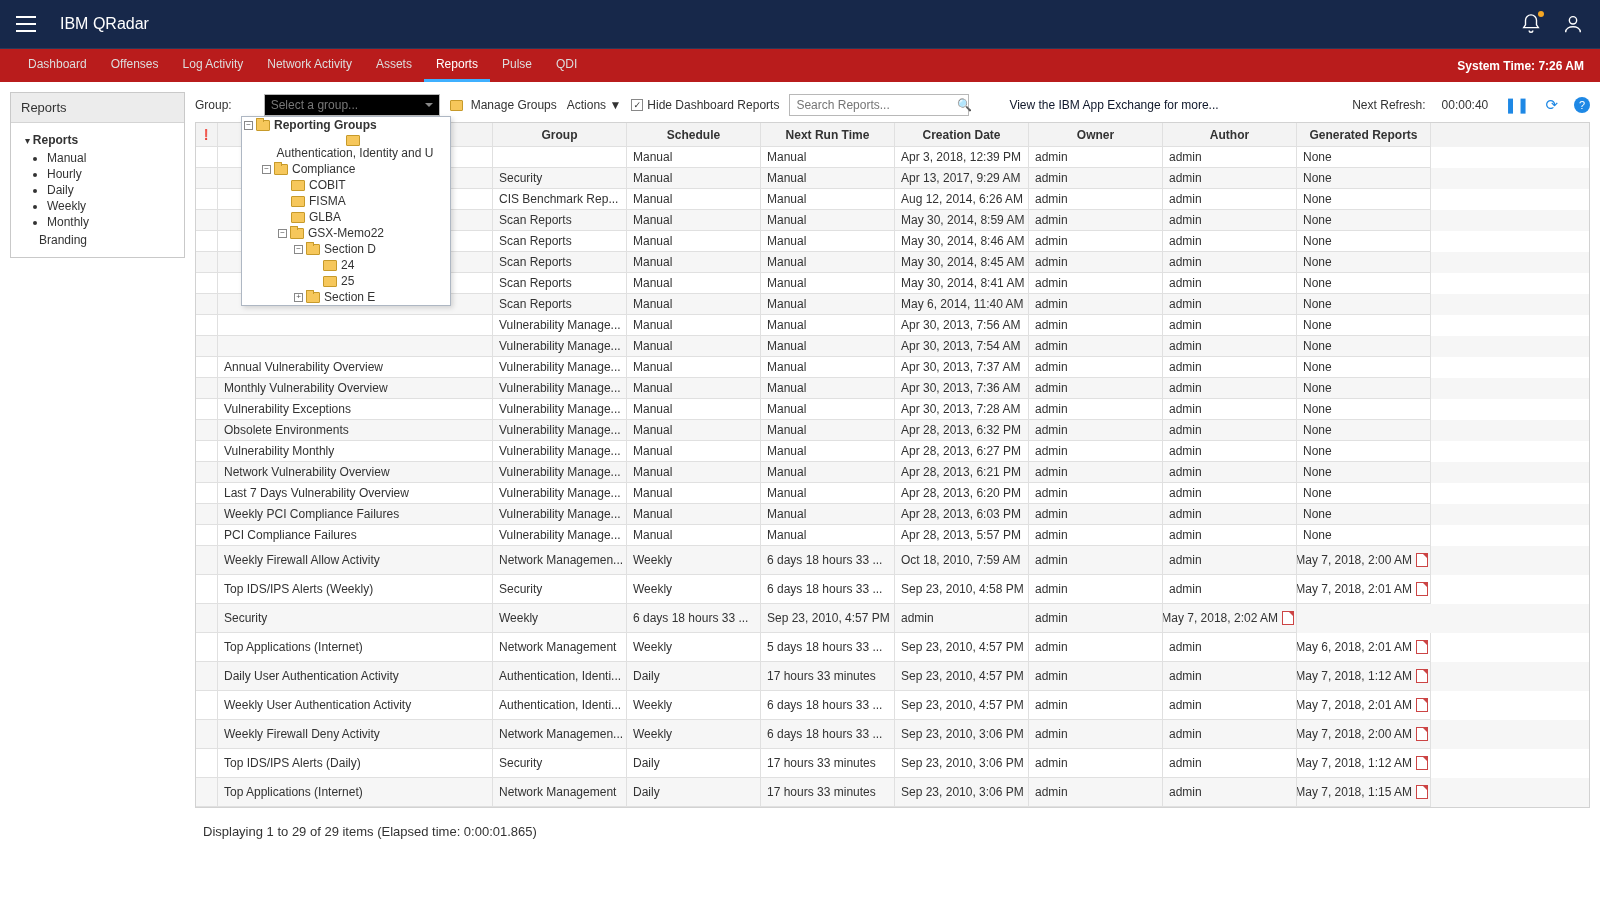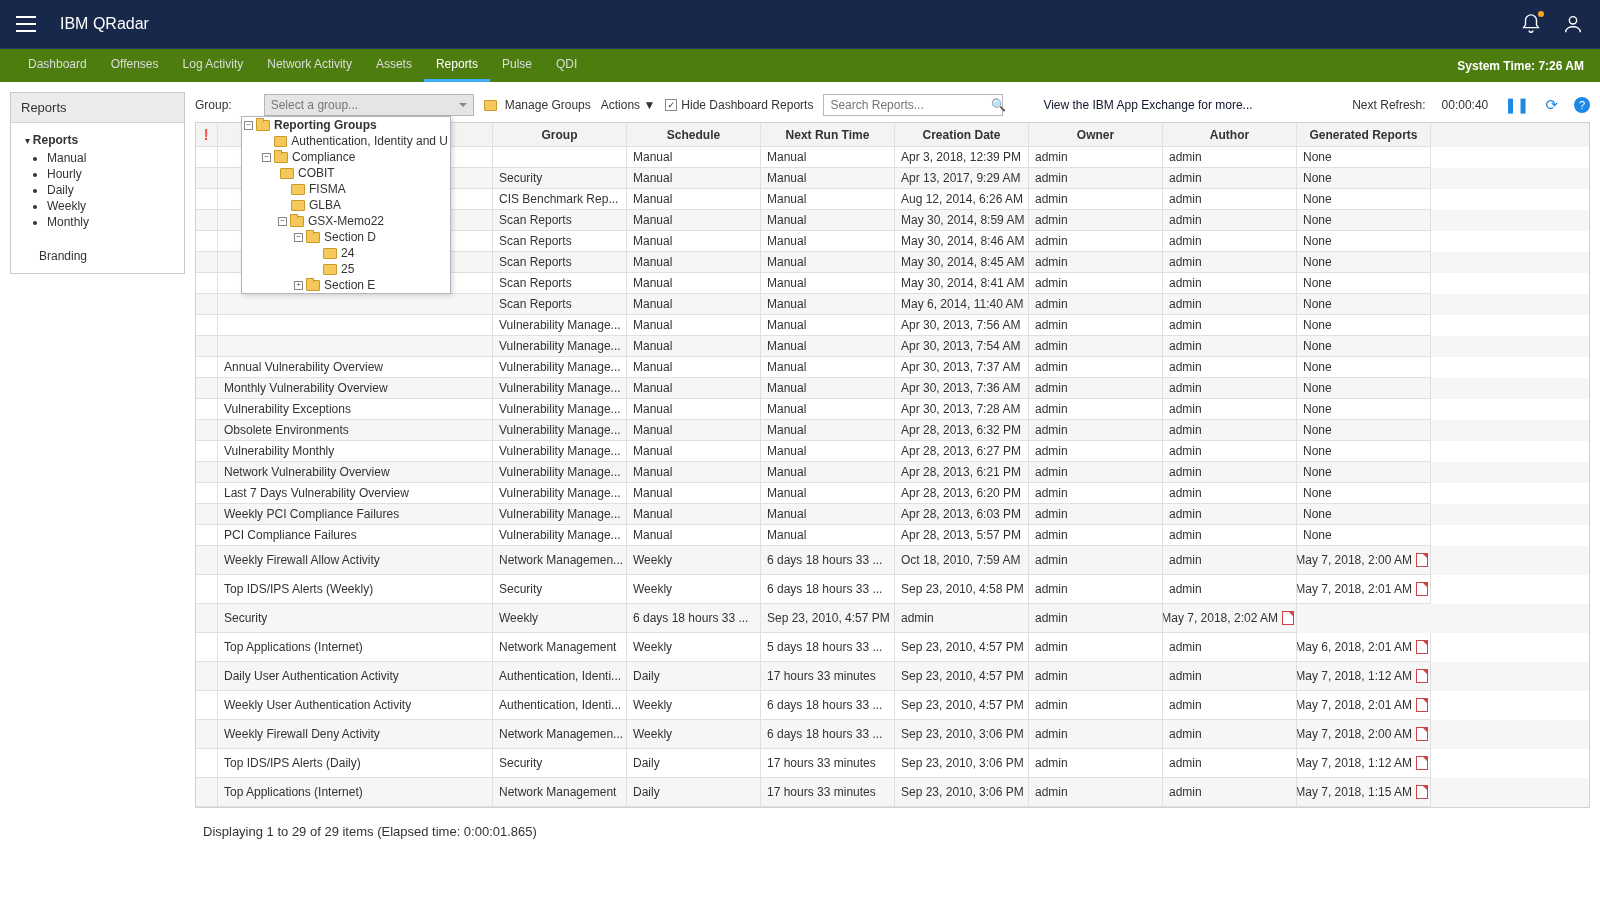--- a/index.html
+++ b/index.html
@@ -7,40 +7,40 @@
 
 .topbar { background: #17284a; color: #fff; height: 48px; display: flex; align-items: center; padding: 0 16px; }
 .hamburger { width: 20px; height: 16px; display: flex; flex-direction: column; justify-content: space-between; cursor: pointer; margin-right: 24px; }
 .hamburger span { display: block; height: 2px; background: #fff; }
 .brand { font-size: 16px; font-weight: 400; }
 .topbar-right { margin-left: auto; display: flex; align-items: center; gap: 20px; }
 .bell, .user { width: 22px; height: 22px; position: relative; }
 .bell svg, .user svg { width: 100%; height: 100%; stroke: #fff; fill: none; }
 .bell .dot { position: absolute; top: -2px; right: -2px; width: 6px; height: 6px; background: #f5a623; border-radius: 50%; }
 
-.navtabs { background: #4d7c0f; border-top: 1px solid #2a3a5a; height: 34px; display: flex; align-items: stretch; padding: 0 16px; }
+.navtabs { background: #b91c1c; border-top: 1px solid #2a3a5a; height: 34px; display: flex; align-items: stretch; padding: 0 16px; }
 .navtabs .tab { color: #ddd; font-size: 12px; padding: 0 12px; display: flex; align-items: center; cursor: pointer; border-bottom: 3px solid transparent; }
 .navtabs .tab.active { border-bottom-color: #3fb0ff; color: #fff; }
 .navtabs .systime { margin-left: auto; color: #fff; font-weight: bold; display: flex; align-items: center; font-size: 12px; }
 
 .workspace { display: flex; padding: 10px; gap: 10px; align-items: flex-start; }
 .sidepanel { width: 175px; border: 1px solid #c9c9c9; background: #fff; }
 .sidepanel-header { background: #ececec; border-bottom: 1px solid #d4d4d4; padding: 7px 10px; font-size: 13px; font-weight: 400;}
 .sidepanel-body { padding: 10px 14px; font-size: 12px; }
 .tree-root { font-weight: bold; cursor: pointer; }
 .tree-root::before { content: "▾ "; font-size: 10px; font-weight: normal;}
 .tree-children { list-style: disc; padding-left: 22px; margin-top: 4px; }
 .tree-children li { color: #333; margin: 2px 0; cursor: pointer; }
-.brand-link { margin-top: 20px; padding-left: 14px; }
+.brand-link { margin-top: 4px; padding-left: 14px; }
 
 .mainarea { flex: 1; position: relative; min-width: 0; }
 .toolbar { display: flex; align-items: center; gap: 10px; font-size: 12px; padding: 2px 0 6px; flex-wrap: nowrap; }
 .groupsel { display: flex; align-items: center; gap: 32px; }
 .groupsel .lbl { margin-right: 0; }
-.selectbox { border: 1px solid #b8b8b8; background: #e5e5e5; height: 22px; width: 210px; display: flex; align-items: center; padding: 0 20px 0 6px; position: relative; cursor: pointer; color:#777;}
+.selectbox { border: 1px solid #b8b8b8; background: #000000; height: 22px; width: 176px; display: flex; align-items: center; padding: 0 20px 0 6px; position: relative; cursor: pointer; color:#777;}
 .selectbox::after { content: ""; position: absolute; right: 6px; top: 8px; border: 4px solid transparent; border-top-color: #888; }
 .linkbtn { color: #333; cursor: pointer; display: flex; align-items: center; gap: 4px; }
 .small-checkbox { width: 12px; height: 12px; border:1px solid #888; display:inline-flex; align-items:center; justify-content:center; font-size:9px; background:#fff;}
 .searchwrap { display: flex; align-items: center; border: 1px solid #b8b8b8; height: 22px; width: 180px; background: #fff; }
 .searchwrap input { border: 0; flex: 1; padding: 0 6px; font-size: 12px; outline: none; }
 .searchwrap .mag { width: 20px; text-align: center; color: #999; }
 .appexc { color: #0f172a; cursor: pointer; }
 .refreshgrp { margin-left: auto; display: flex; align-items: center; gap: 16px; }
 .iconbtn { cursor: pointer; color: #1e88e5; font-size: 15px; }
 
@@ -154,23 +154,23 @@
       </div>
     </div>
 
     <div class="treepop" id="treepop">
       <ul id="treelist">
           <li>
             <span class="tog">−</span>
             <span class="fold open"></span>
             <b>Reporting Groups</b>
           </li>
-          <li style="padding-left: 20px;"><span class="spacer" style="width:13px"></span><span class="fold "></span>Authentication, Identity and U</li>
+          <li style="padding-left: 20px; flex-direction: column;"><span class="spacer" style="width:13px"></span><span class="fold "></span>Authentication, Identity and U</li>
           <li style="padding-left: 20px;"><span class="tog">−</span><span class="fold open"></span>Compliance</li>
-          <li style="padding-left: 25px;"><span class="spacer" style="width:13px"></span><span class="fold "></span>COBIT</li>
+          <li style="padding-left: 36px;"><span class="spacer" style="width:13px"></span><span class="fold "></span>COBIT</li>
           <li style="padding-left: 36px;"><span class="spacer" style="width:13px"></span><span class="fold "></span>FISMA</li>
           <li style="padding-left: 36px;"><span class="spacer" style="width:13px"></span><span class="fold "></span>GLBA</li>
           <li style="padding-left: 36px;"><span class="tog">−</span><span class="fold open"></span>GSX-Memo22</li>
           <li style="padding-left: 52px;"><span class="tog">−</span><span class="fold open"></span>Section D</li>
           <li style="padding-left: 68px;"><span class="spacer" style="width:13px"></span><span class="fold "></span>24</li>
           <li style="padding-left: 68px;"><span class="spacer" style="width:13px"></span><span class="fold "></span>25</li>
           <li style="padding-left: 52px;"><span class="tog">+</span><span class="fold open"></span>Section E</li>
         </ul>
     </div>
 

